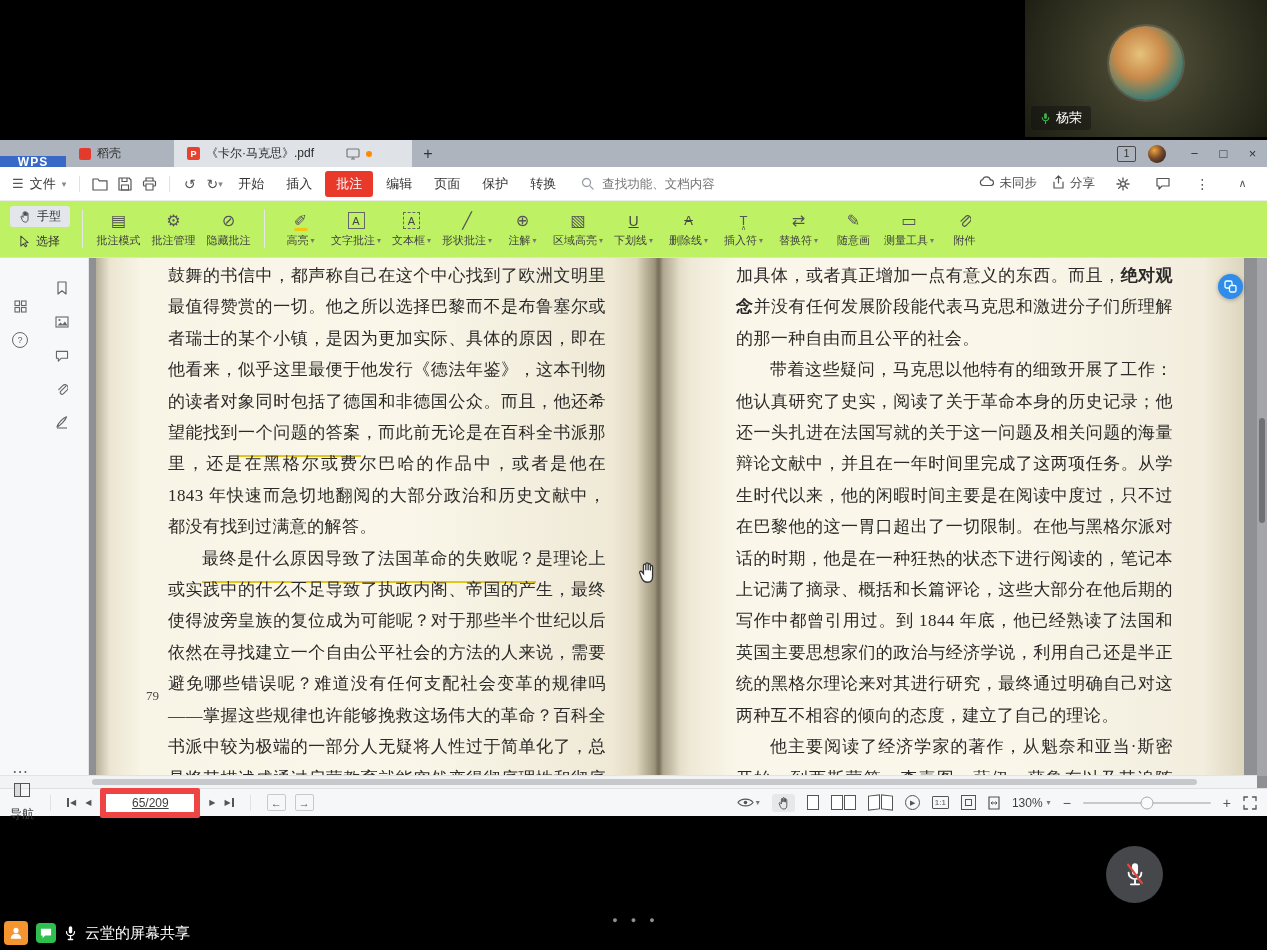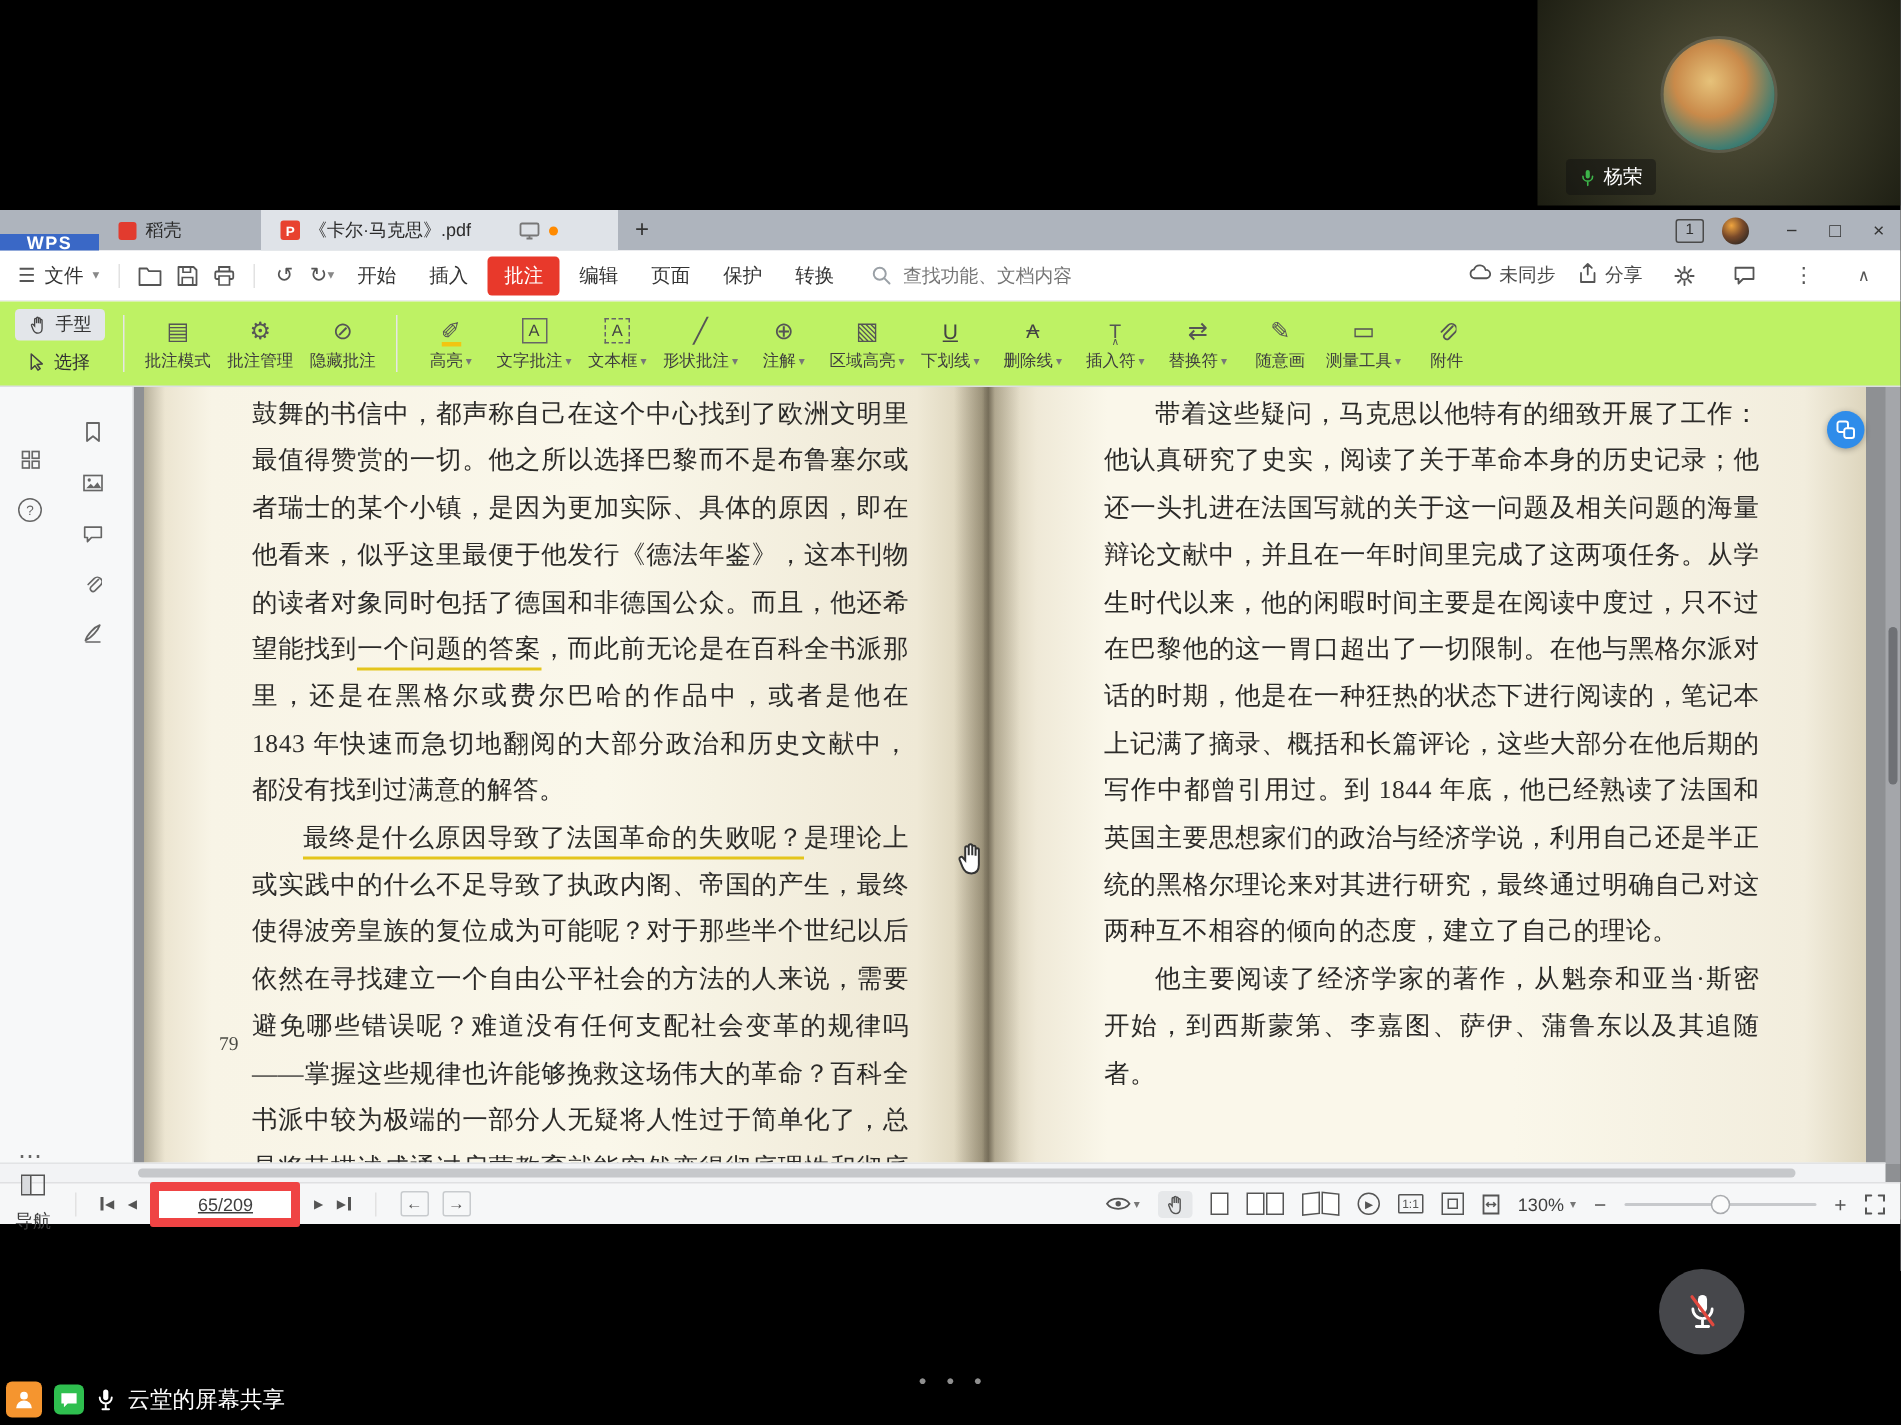--- a/index.html
+++ b/index.html
@@ -5,21 +5,21 @@
   html,body{margin:0;padding:0;}
   body{width:1267px;height:950px;background:#000;position:relative;overflow:hidden;
        font-family:"Liberation Sans","DejaVu Sans",sans-serif;}
   svg{display:block;}
   
   .video-thumb{position:absolute;left:1025px;top:0;width:242px;height:137px;
     background:radial-gradient(circle at 52% 45%,#57543c 0%,#3a3a28 45%,#1c1d12 100%);}
   .vt-avatar{position:absolute;left:50%;top:46%;transform:translate(-50%,-50%);width:74px;height:74px;border-radius:50%;
     background:radial-gradient(circle at 42% 38%,#e6c27a 0%,#c98a4a 38%,#3f7d72 72%,#23514b 100%);
     box-shadow:0 0 0 2px rgba(255,255,255,.12);}
-  .vt-name{position:absolute;left:19px;bottom:7px;display:flex;align-items:center;gap:5px;
+  .vt-name{position:absolute;left:6px;bottom:7px;display:flex;align-items:center;gap:5px;
     background:rgba(15,15,15,.45);padding:3px 9px;border-radius:3px;color:#fff;font-size:13px;}
   
   .wps{position:absolute;left:0;top:140px;width:1267px;height:673px;background:#fff;}
   .tabbar{height:27px;background:#aeb4bd;display:flex;align-items:stretch;}
   .wps-logo{width:66px;background:#3a68c6;color:#fff;font-size:12px;font-weight:bold;
     display:flex;align-items:center;justify-content:center;letter-spacing:1px;margin-top:16px;}
   .tab{display:flex;align-items:center;gap:6px;padding:0 13px;font-size:12px;color:#2b2b2b;}
   .tab.active{background:#dfe3e8;min-width:212px;margin-left:40px;}
   .docer-ic{width:12px;height:12px;background:#e23b2e;border-radius:2px;}
   .pdf-ic{width:13px;height:13px;background:#e8422f;border-radius:2px;color:#fff;font-size:9px;font-weight:bold;
@@ -75,21 +75,21 @@
   .pr{left:568px;width:588px;
     background:linear-gradient(90deg,#cfc6ab 0%,#efe9d7 6%,#faf7ea 14%,#faf7ea 60%,#f2eddd 93%,#ddd5bd 100%);}
   .gutter{position:absolute;left:548px;width:44px;top:0;height:100%;pointer-events:none;
     background:linear-gradient(90deg,rgba(40,32,18,0) 0%,rgba(64,54,34,.38) 42%,rgba(42,34,20,.55) 52%,rgba(64,54,34,.25) 62%,rgba(40,32,18,0) 100%);}
   .ptext{position:absolute;top:2px;font-family:"Liberation Serif","DejaVu Serif",serif;font-size:17px;
     line-height:31.4px;color:#2b2a28;text-align:justify;letter-spacing:.4px;}
   .pl .ptext{left:72px;width:438px;}
   .pr .ptext{left:80px;width:437px;}
   .ptext p{margin:0;}
   .indent{text-indent:2em;}
-  .ul-y{border-bottom:2.5px solid #e4c51c;padding-bottom:3px;}
+  .ul-y{border-bottom:2.5px solid #e4c51c;padding-bottom:13px;}
   .bold{font-weight:bold;}
   .pnum{position:absolute;left:50px;top:430px;font-size:13px;color:#4a4a44;
     font-family:"Liberation Serif","DejaVu Serif",serif;}
   .vscroll{position:absolute;right:0;top:0;bottom:12px;width:10px;background:#a4a6aa;}
   .vthumb{position:absolute;left:2px;width:6px;top:160px;height:105px;background:#6f7175;border-radius:3px;}
   .hscroll{position:absolute;left:0;right:10px;bottom:0;height:12px;background:#f2f3f5;border-top:1px solid #e2e3e5;}
   .hthumb{position:absolute;left:92px;right:60px;top:3px;height:6px;background:#c6c8cb;border-radius:3px;}
   .floatbtn{position:absolute;right:14px;top:16px;width:25px;height:25px;border-radius:50%;background:#2e8cea;
     box-shadow:0 1px 4px rgba(0,0,0,.3);display:flex;align-items:center;justify-content:center;}
   .cursor-hand{position:absolute;left:636px;top:302px;width:22px;height:24px;z-index:40;}
@@ -449,20 +449,21 @@
     <div class="canvas">
       <div class="page pl">
         <div class="pnum">79</div>
         <div class="ptext">
           <p><span>鼓舞的书信中，都声称自己在这个中心找到了欧洲文明里最值得赞赏的一切。他之所以选择巴黎而不是布鲁塞尔或者瑞士的某个小镇，是因为更加实际、具体的原因，即在他看来，似乎这里最便于他发行《德法年鉴》，这本刊物的读者对象同时包括了德国和非德国公众。而且，他还希望能找到</span><span class="ul-y">一个问题的答案</span><span>，而此前无论是在百科全书派那里，还是在黑格尔或费尔巴哈的作品中，或者是他在 1843 年快速而急切地翻阅的大部分政治和历史文献中，都没有找到过满意的解答。</span></p>
           <p class="indent"><span class="ul-y">最终是什么原因导致了法国革命的失败呢？</span><span>是理论上或实践中的什么不足导致了执政内阁、帝国的产生，最终使得波旁皇族的复位成为可能呢？对于那些半个世纪以后依然在寻找建立一个自由公平社会的方法的人来说，需要避免哪些错误呢？难道没有任何支配社会变革的规律吗——掌握这些规律也许能够挽救这场伟大的革命？百科全书派中较为极端的一部分人无疑将人性过于简单化了，总是将其描述成通过启蒙教育就能突然变得彻底理性和彻底善良。至于黑格尔派</span></p>
         </div>
       </div>
       <div class="page pr">
         <div class="ptext">
+          <p><span>加具体，或者真正增加一点有意义的东西。而且，</span><span class="bold">绝对观念</span><span>并没有任何发展阶段能代表马克思和激进分子们所理解的那一种自由而且公平的社会。</span></p>
           <p class="indent">带着这些疑问，马克思以他特有的细致开展了工作：他认真研究了史实，阅读了关于革命本身的历史记录；他还一头扎进在法国写就的关于这一问题及相关问题的海量辩论文献中，并且在一年时间里完成了这两项任务。从学生时代以来，他的闲暇时间主要是在阅读中度过，只不过在巴黎他的这一胃口超出了一切限制。在他与黑格尔派对话的时期，他是在一种狂热的状态下进行阅读的，笔记本上记满了摘录、概括和长篇评论，这些大部分在他后期的写作中都曾引用过。到 1844 年底，他已经熟读了法国和英国主要思想家们的政治与经济学说，利用自己还是半正统的黑格尔理论来对其进行研究，最终通过明确自己对这两种互不相容的倾向的态度，建立了自己的理论。</p>
           <p class="indent">他主要阅读了经济学家的著作，从魁奈和亚当·斯密开始，到西斯蒙第、李嘉图、萨伊、蒲鲁东以及其追随者。</p>
         </div>
       </div>
       <div class="gutter"></div>
       <div class="floatbtn">
         <svg width="13" height="13" viewBox="0 0 13 13">
             <rect x="1" y="1" width="7" height="7" rx="1.5" fill="none" stroke="#fff" stroke-width="1.3"></rect>
             <rect x="5.5" y="5.5" width="6.5" height="6.5" rx="1.5" fill="#2e8cea" stroke="#fff" stroke-width="1.3"></rect>
           </svg>

